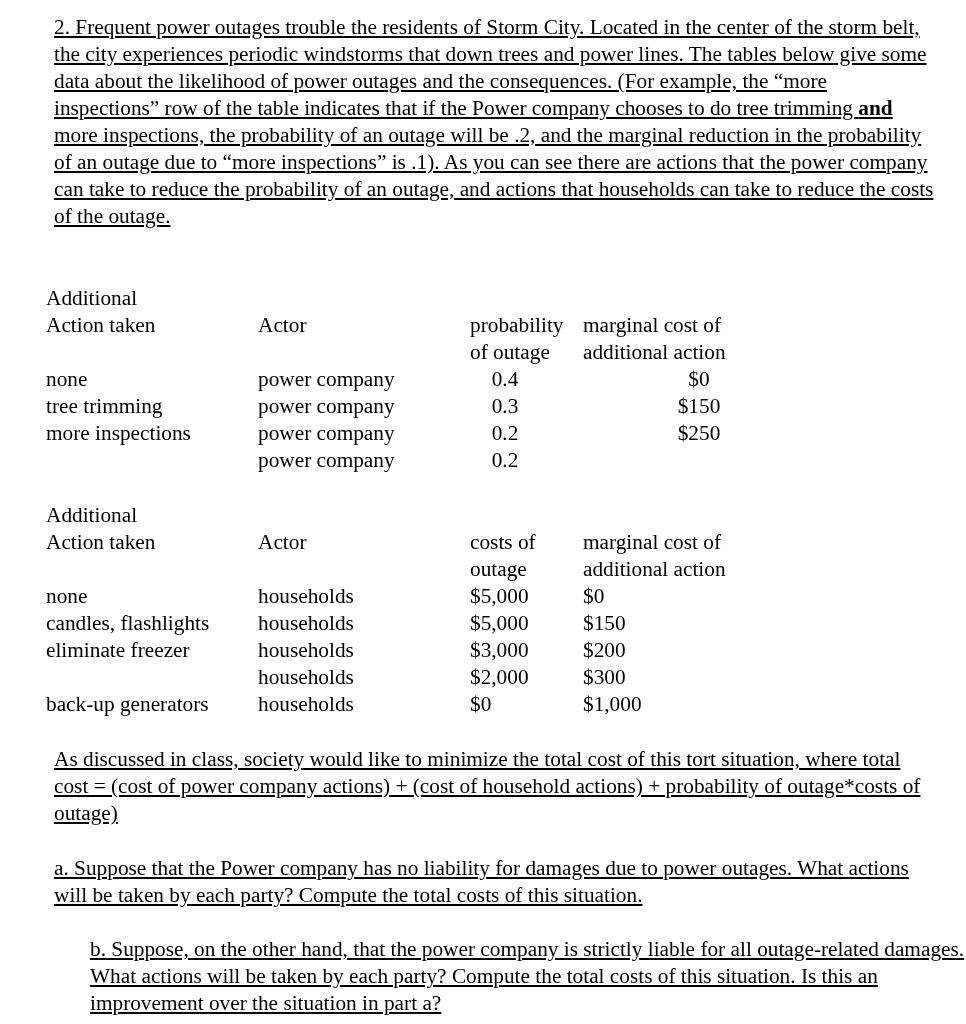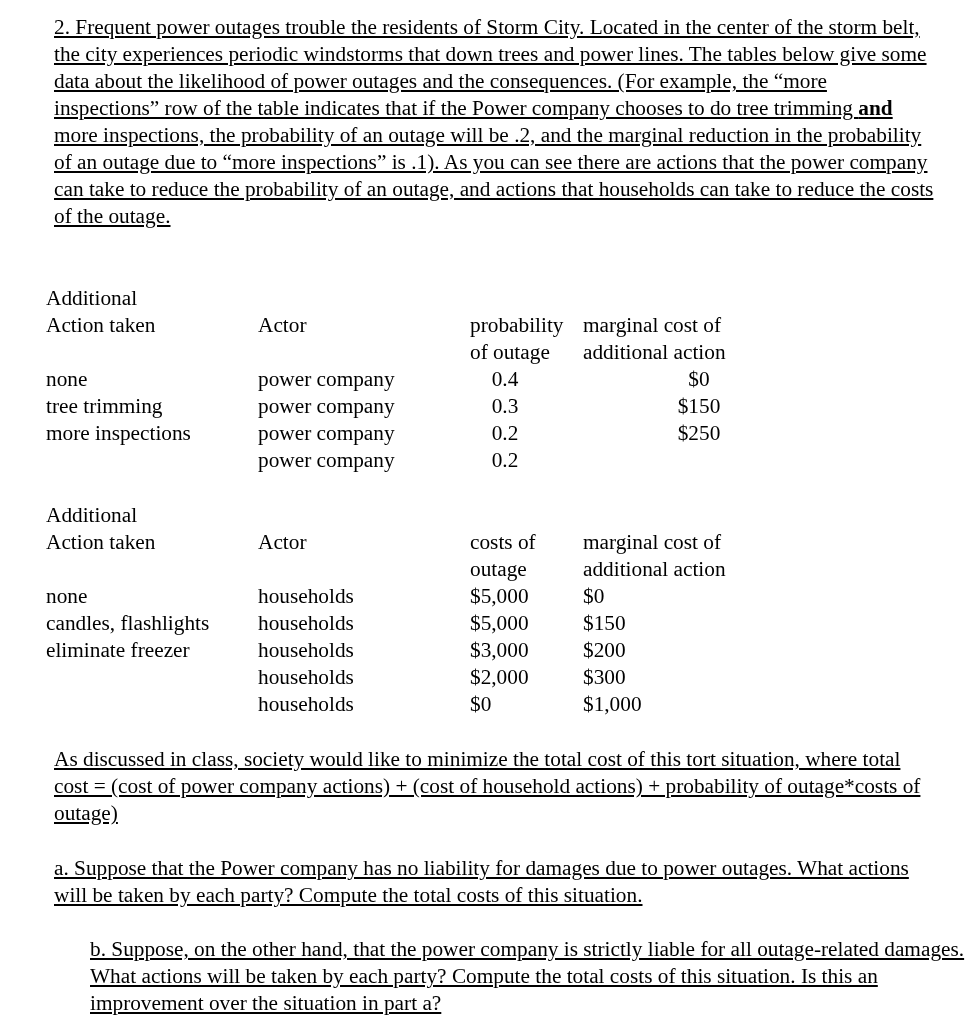--- a/index.html
+++ b/index.html
@@ -101,20 +101,21 @@
     <span class="cell c2">households</span>
     <span class="cell c3">$3,000</span>
     <span class="cell c4">$200</span>
   </div>
   <div class="row">
     <span class="cell c2">households</span>
     <span class="cell c3">$2,000</span>
     <span class="cell c4">$300</span>
   </div>
   <div class="row">
+    <span class="cell c1">back-up generators</span>
     <span class="cell c2">households</span>
     <span class="cell c3">$0</span>
     <span class="cell c4">$1,000</span>
   </div>
 </div>
 
 <p class="para" id="summary">As discussed in class, society would like to minimize the total cost of this tort situation, where total cost = (cost of power company actions) + (cost of household actions) + probability of outage*costs of outage)</p>
 <p class="para" id="qa">a. Suppose that the Power company has no liability for damages due to power outages.  What actions will be taken by each party?  Compute the total costs of this situation.</p>
 <p class="para" id="qb">b. Suppose, on the other hand, that the power company is strictly liable for all outage-related damages.  What actions will be taken by each party?  Compute the total costs of this situation.  Is this an improvement over the situation in part a?</p>
 

